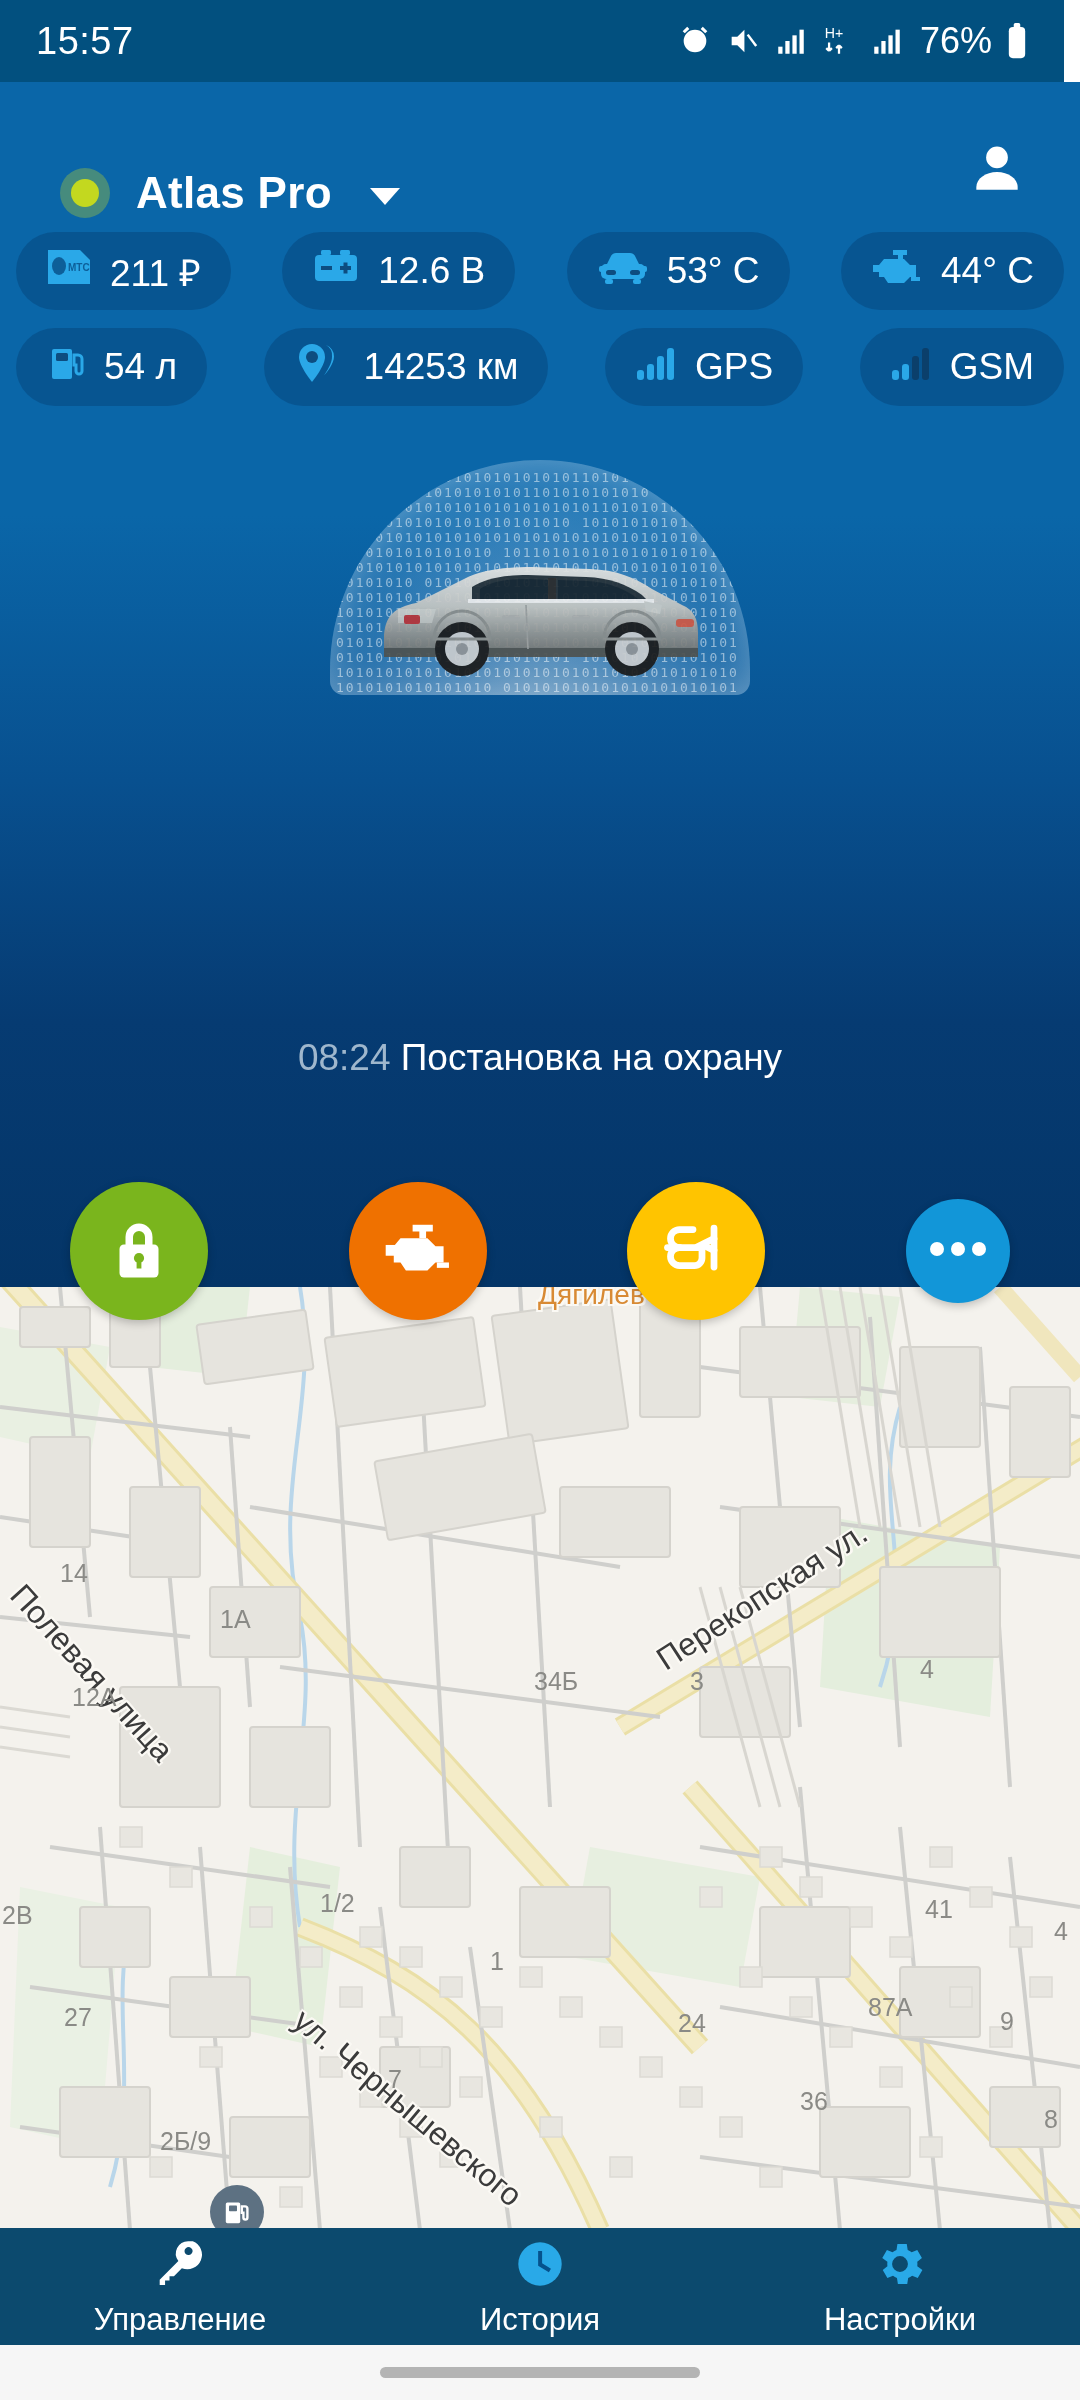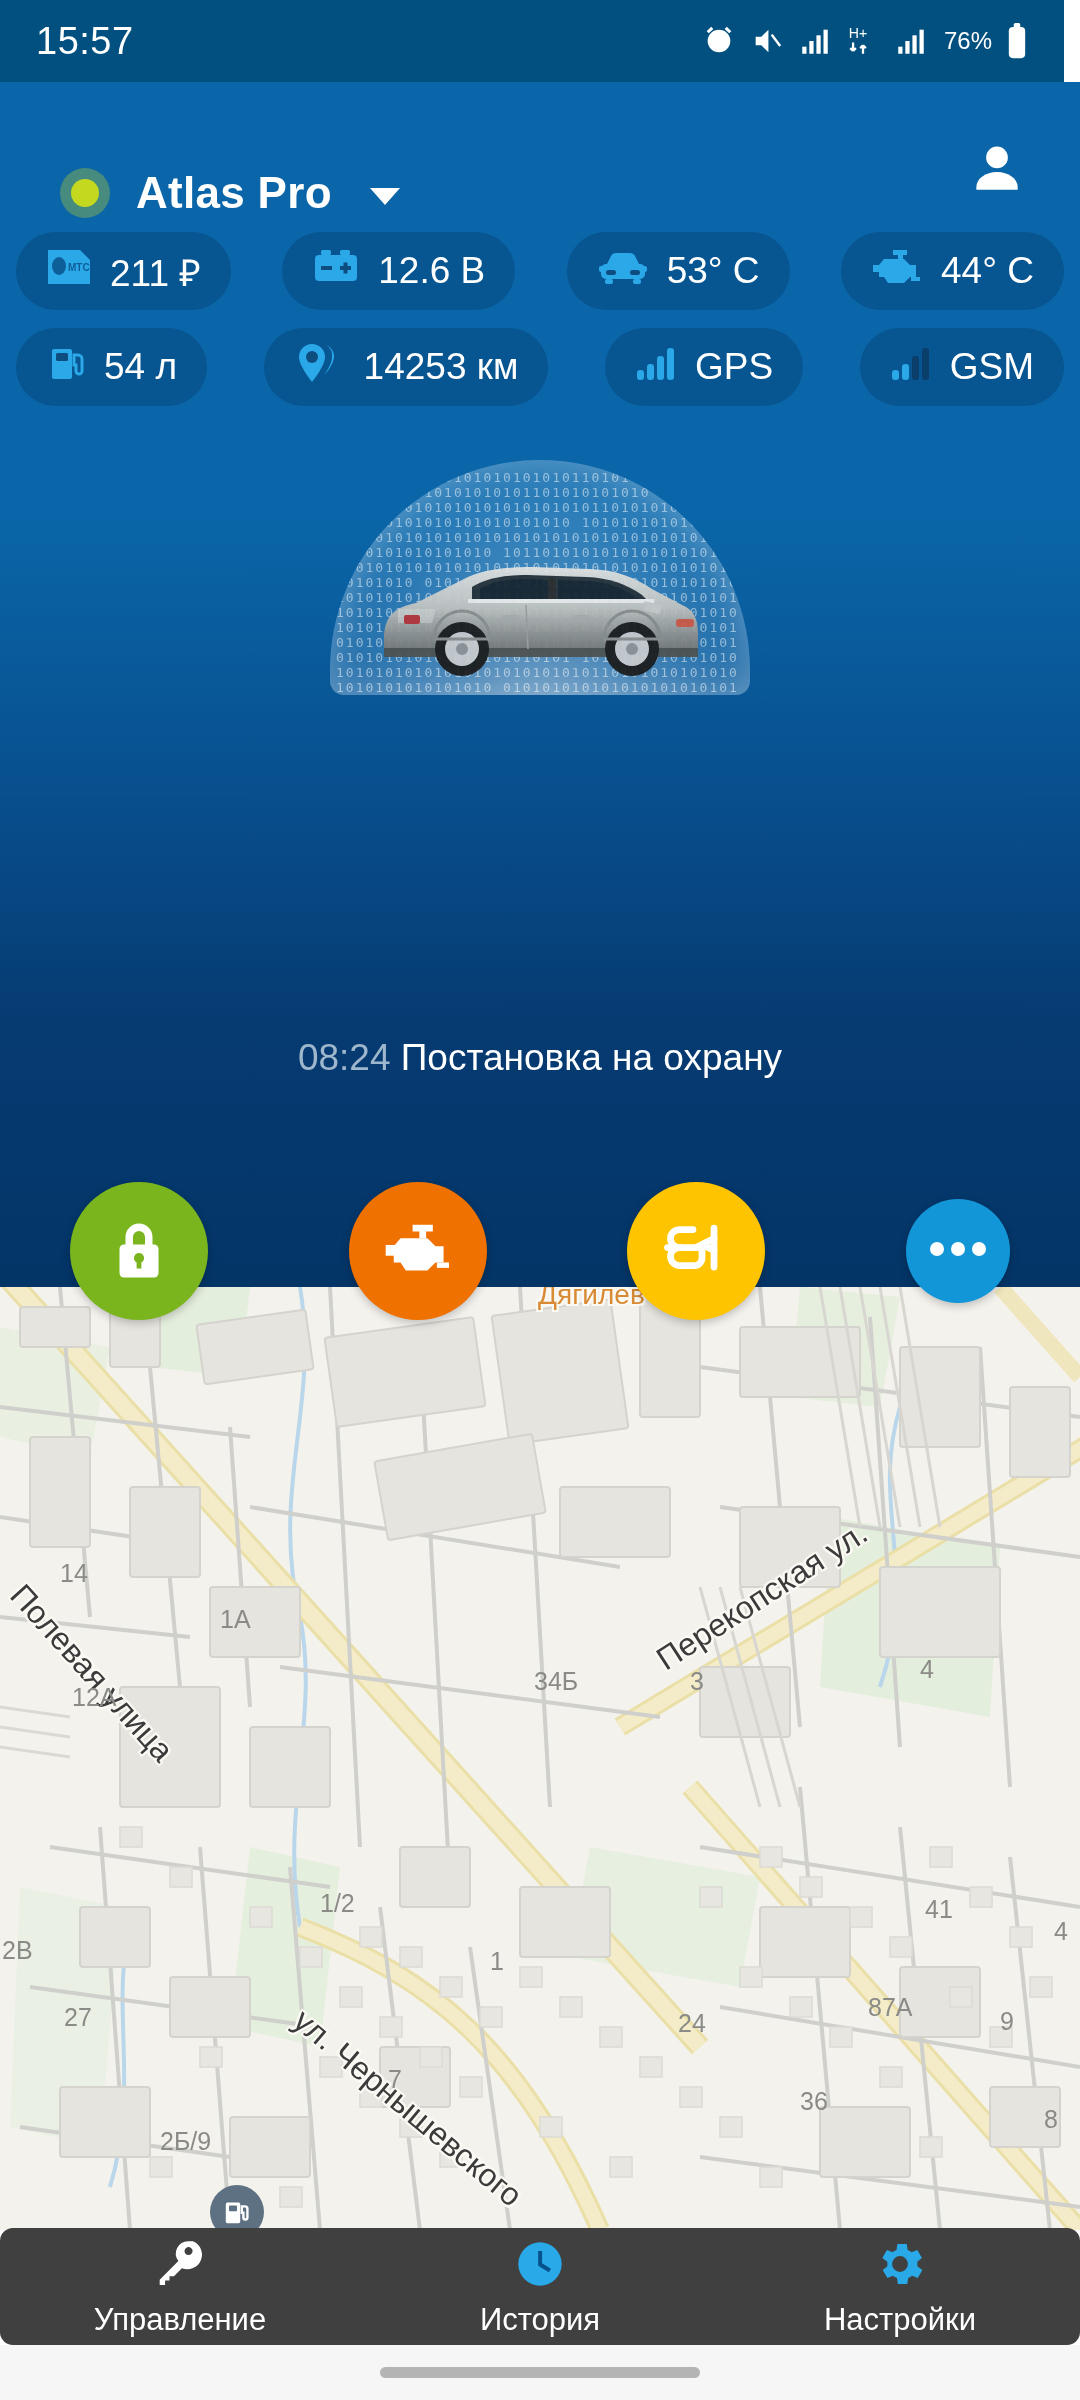--- a/index.html
+++ b/index.html
@@ -13,21 +13,21 @@
 
   
   .statusbar {
     position: absolute; top: 0; left: 0; width: 1064px; height: 82px;
     background: #02507f; color: #fff;
     display: flex; align-items: center; justify-content: space-between;
     padding: 0 36px;
   }
   .sb-time { font-size: 38px; letter-spacing: .5px; }
   .sb-right { display: flex; align-items: center; gap: 14px; }
-  .sb-pct { font-size: 24px; margin-left: 2px; }
+  .sb-pct { font-size: 36px; margin-left: 2px; }
   .icon-svg { display: block; }
 
   
   .bluepanel {
     position: absolute; top: 82px; left: 0; width: 1080px; height: 1205px;
     background: linear-gradient(180deg, #0a66a8 0%, #0a66a8 36%, #08508f 58%, #063b72 78%, #043567 100%);
   }
   .header-row {
     position: absolute; top: 36px; left: 0; width: 1080px; height: 100px;
     display: flex; align-items: flex-end;
@@ -120,21 +120,21 @@
   }
   .housenum { position: absolute; font-size: 25px; color: #8a8a86; }
   .poi-circle {
     position: absolute; width: 54px; height: 54px; border-radius: 50%;
     display: flex; align-items: center; justify-content: center;
   }
 
   
   .bottomnav {
     position: absolute; bottom: 55px; left: 0; width: 1080px; height: 117px;
-    background: #404040; display: flex; z-index: 8; border-radius: 13px;
+    background: #0c4a6e; display: flex; z-index: 8;
   }
   .navitem {
     flex: 1; display: flex; flex-direction: column;
     align-items: center; justify-content: center; gap: 6px;
   }
   .navlabel { color: #ffffff; font-size: 31px; }
   .navbar-gesture {
     position: absolute; bottom: 0; left: 0; width: 1080px; height: 55px;
     background: #f6f6f6; display: flex; align-items: center; justify-content: center;
   }
@@ -537,21 +537,21 @@
         <path d="M26 13h4a3 3 0 013 3v11a2.5 2.5 0 01-5 0v-6h-2z" fill="none" stroke="#fff" stroke-width="3"></path>
       </svg>
     </div>
 
     <div class="housenum" style="left:60px; top:272px;">14</div>
     <div class="housenum" style="left:206px; top:318px;margin-left:14px;">1А</div>
     <div class="housenum" style="left:72px; top:396px;">12А</div>
     <div class="housenum" style="left:534px; top:380px;">34Б</div>
     <div class="housenum" style="left:690px; top:380px;">3</div>
     <div class="housenum" style="left:920px; top:368px;">4</div>
-    <div class="housenum" style="left:2px; top:649px;text-align:center;">2В</div>
+    <div class="housenum" style="left:2px; top:614px;text-align:center;">2В</div>
     <div class="housenum" style="left:320px; top:602px;">1/2</div>
     <div class="housenum" style="left:490px; top:660px;">1</div>
     <div class="housenum" style="left:925px; top:608px;">41</div>
     <div class="housenum" style="left:1054px; top:630px;">4</div>
     <div class="housenum" style="left:64px; top:716px;">27</div>
     <div class="housenum" style="left:678px; top:722px;">24</div>
     <div class="housenum" style="left:868px; top:706px;">87А</div>
     <div class="housenum" style="left:1000px; top:720px;">9</div>
     <div class="housenum" style="left:388px; top:778px;">7</div>
     <div class="housenum" style="left:800px; top:800px;">36</div>

